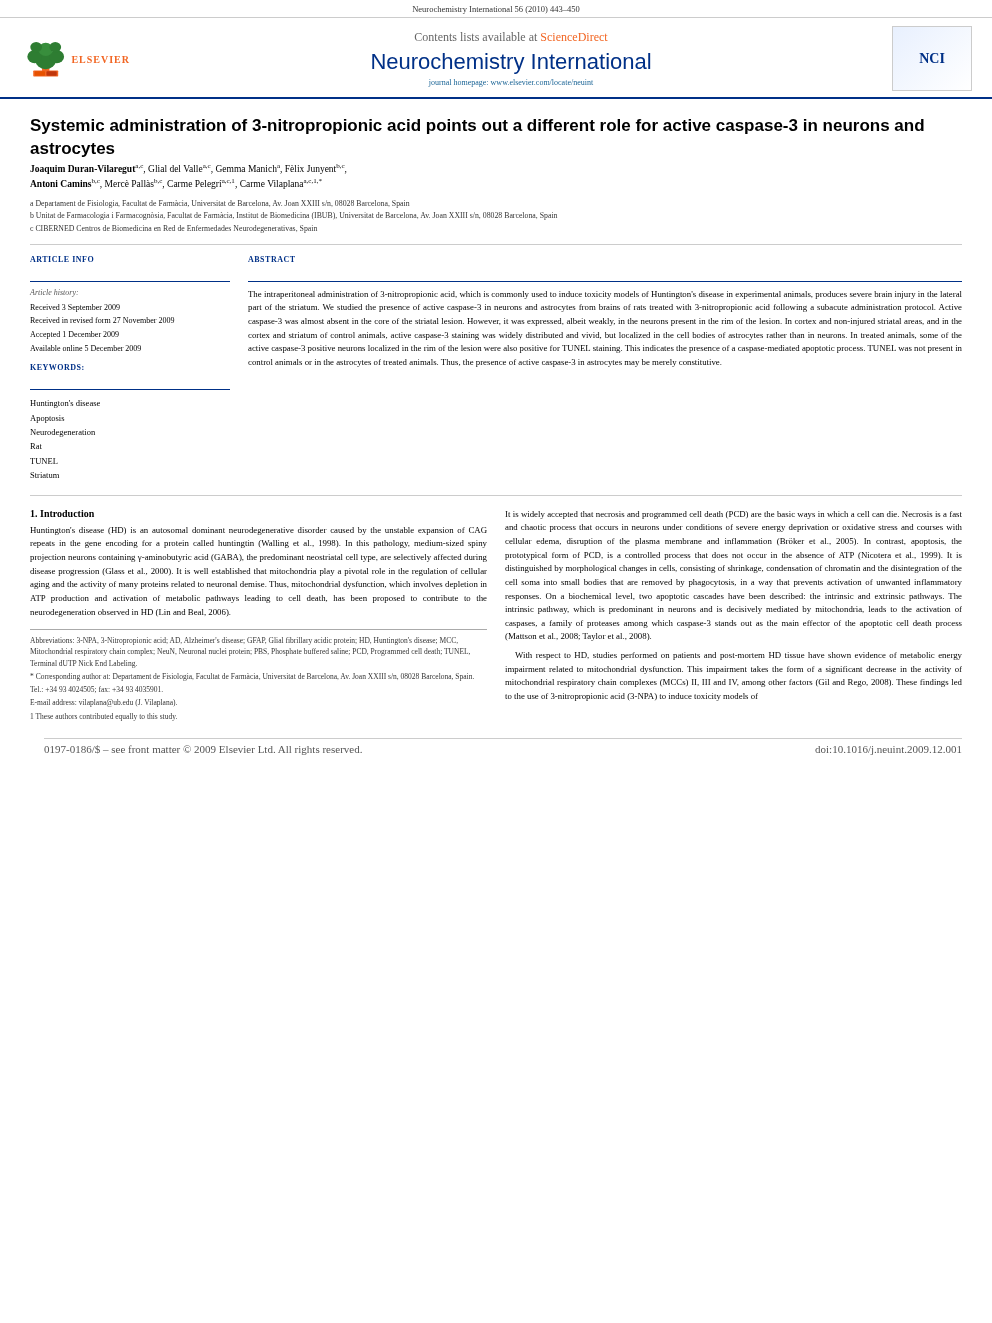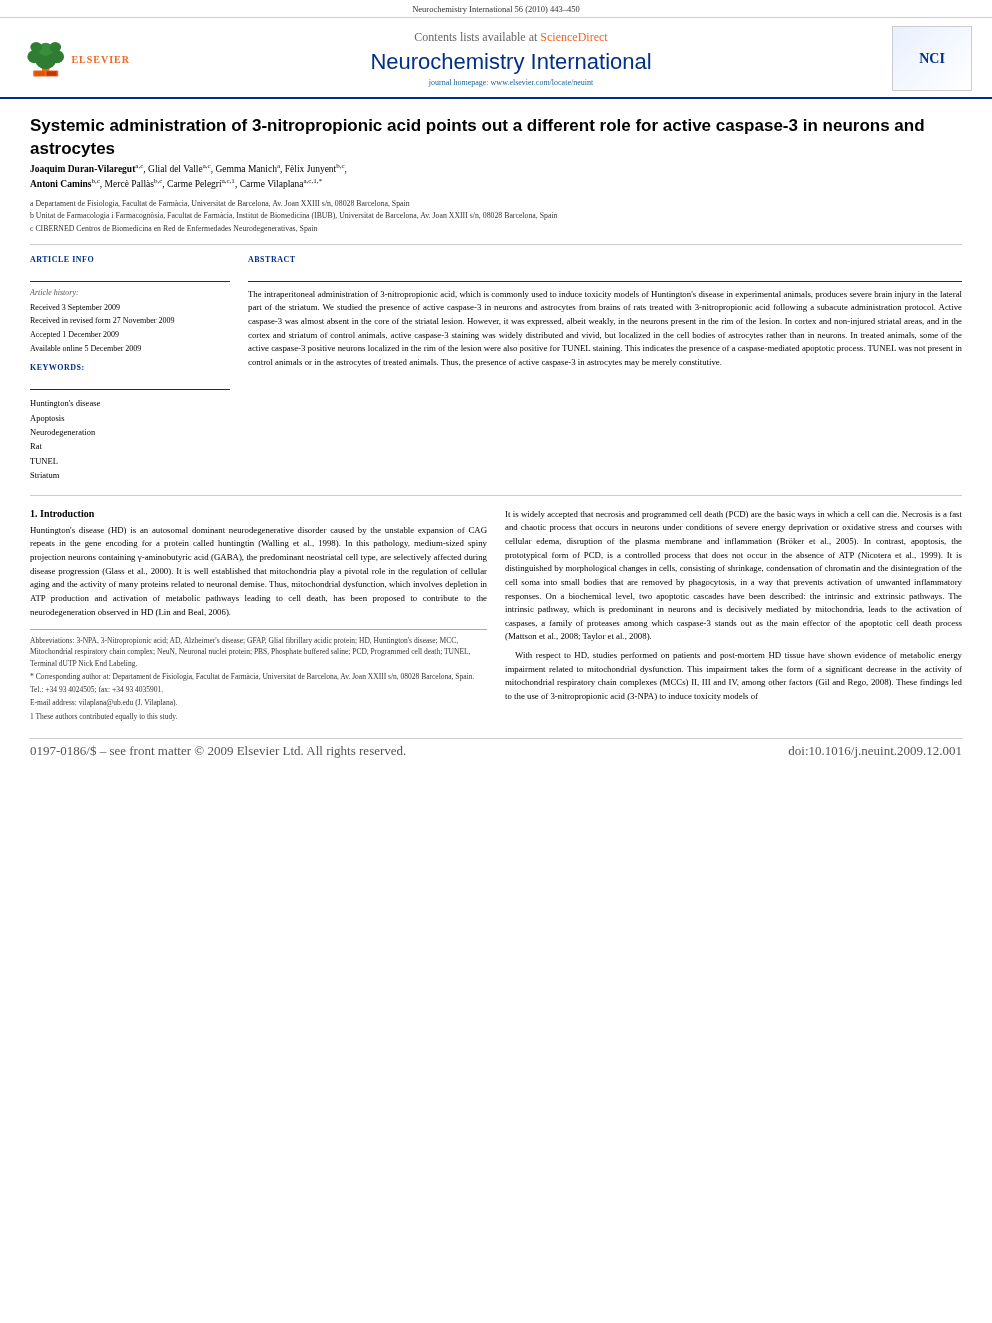--- a/index.html
+++ b/index.html
@@ -245,25 +245,26 @@
       color: #333;
     }
     .footnote-item {
       margin-bottom: 2px;
     }
 
     
     .bottom-strip {
       display: flex;
       justify-content: space-between;
-      font-size: 13px;
+      font-size: 11px;
       color: #555;
       margin-top: 14px;
       padding-top: 4px;
       border-top: 1px solid #ccc;
+      margin-left: 14px;
     }
   </style>
 </head>
 <body>
 
 <div class="top-bar">
   <span>Neurochemistry International 56 (2010) 443–450</span>
 </div>
 
 <div class="journal-header">

